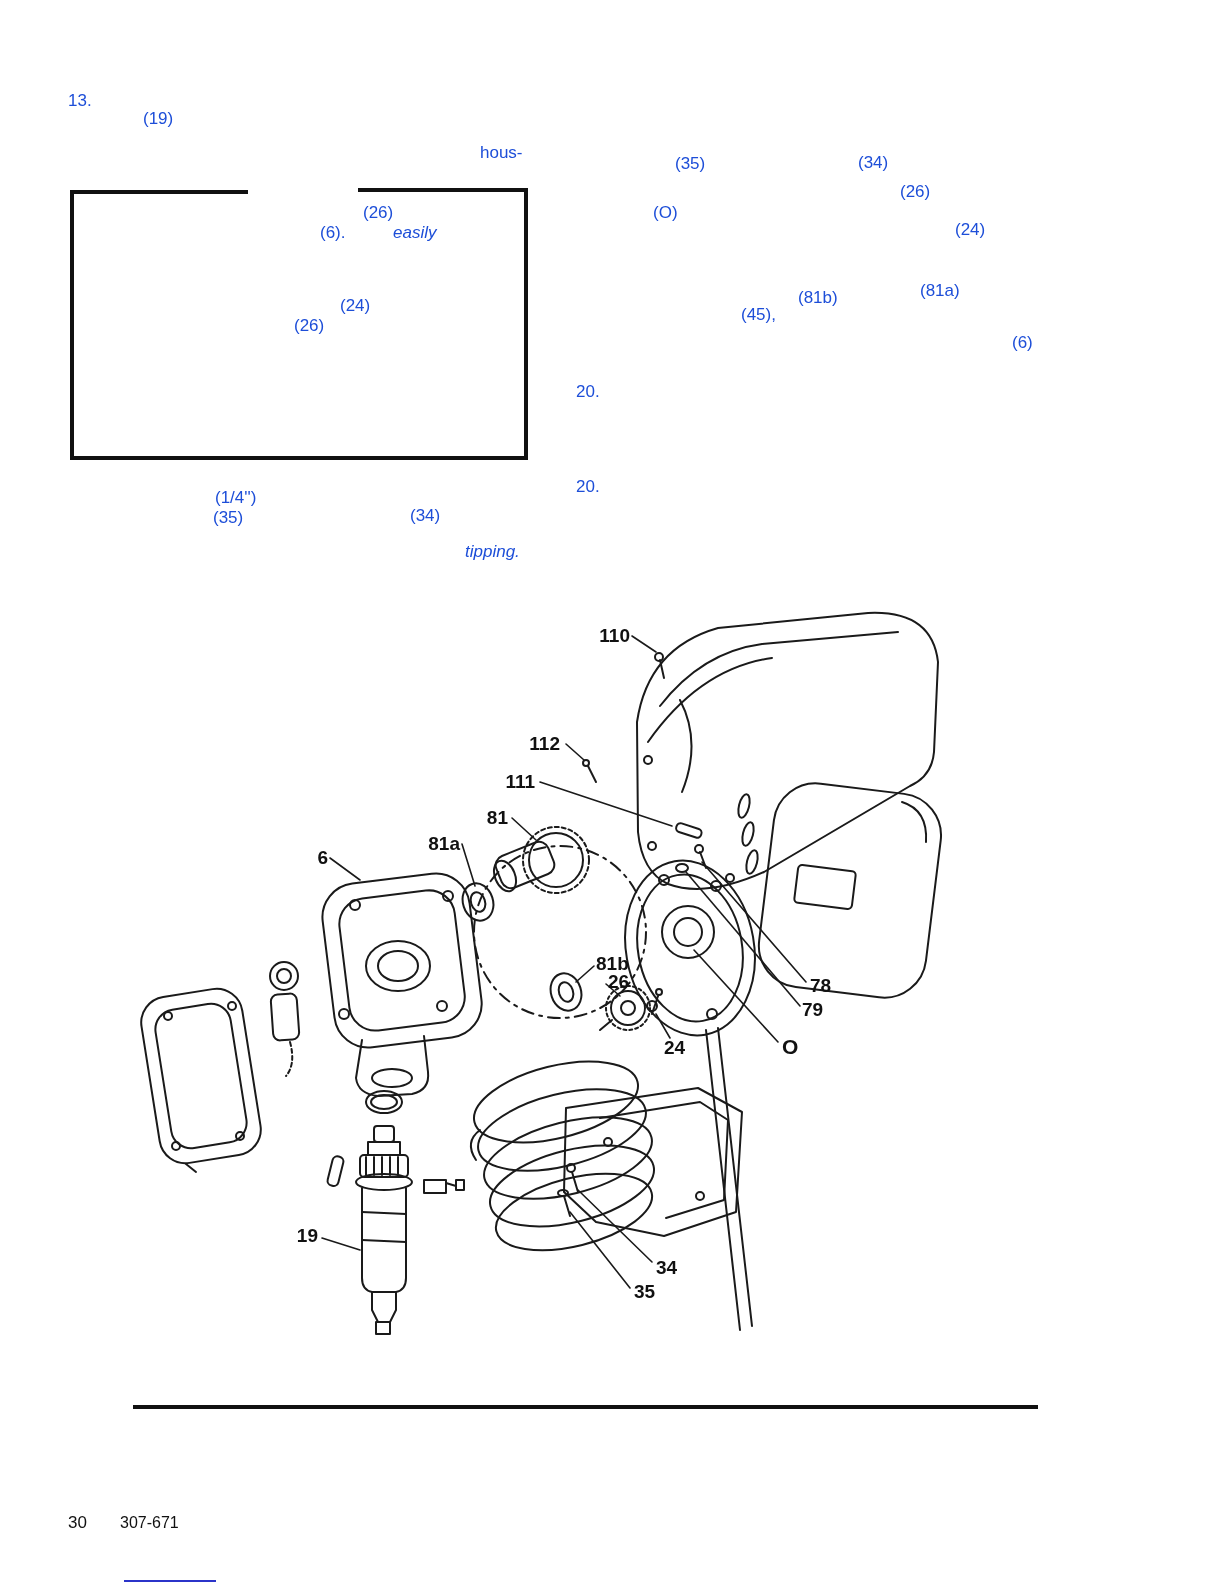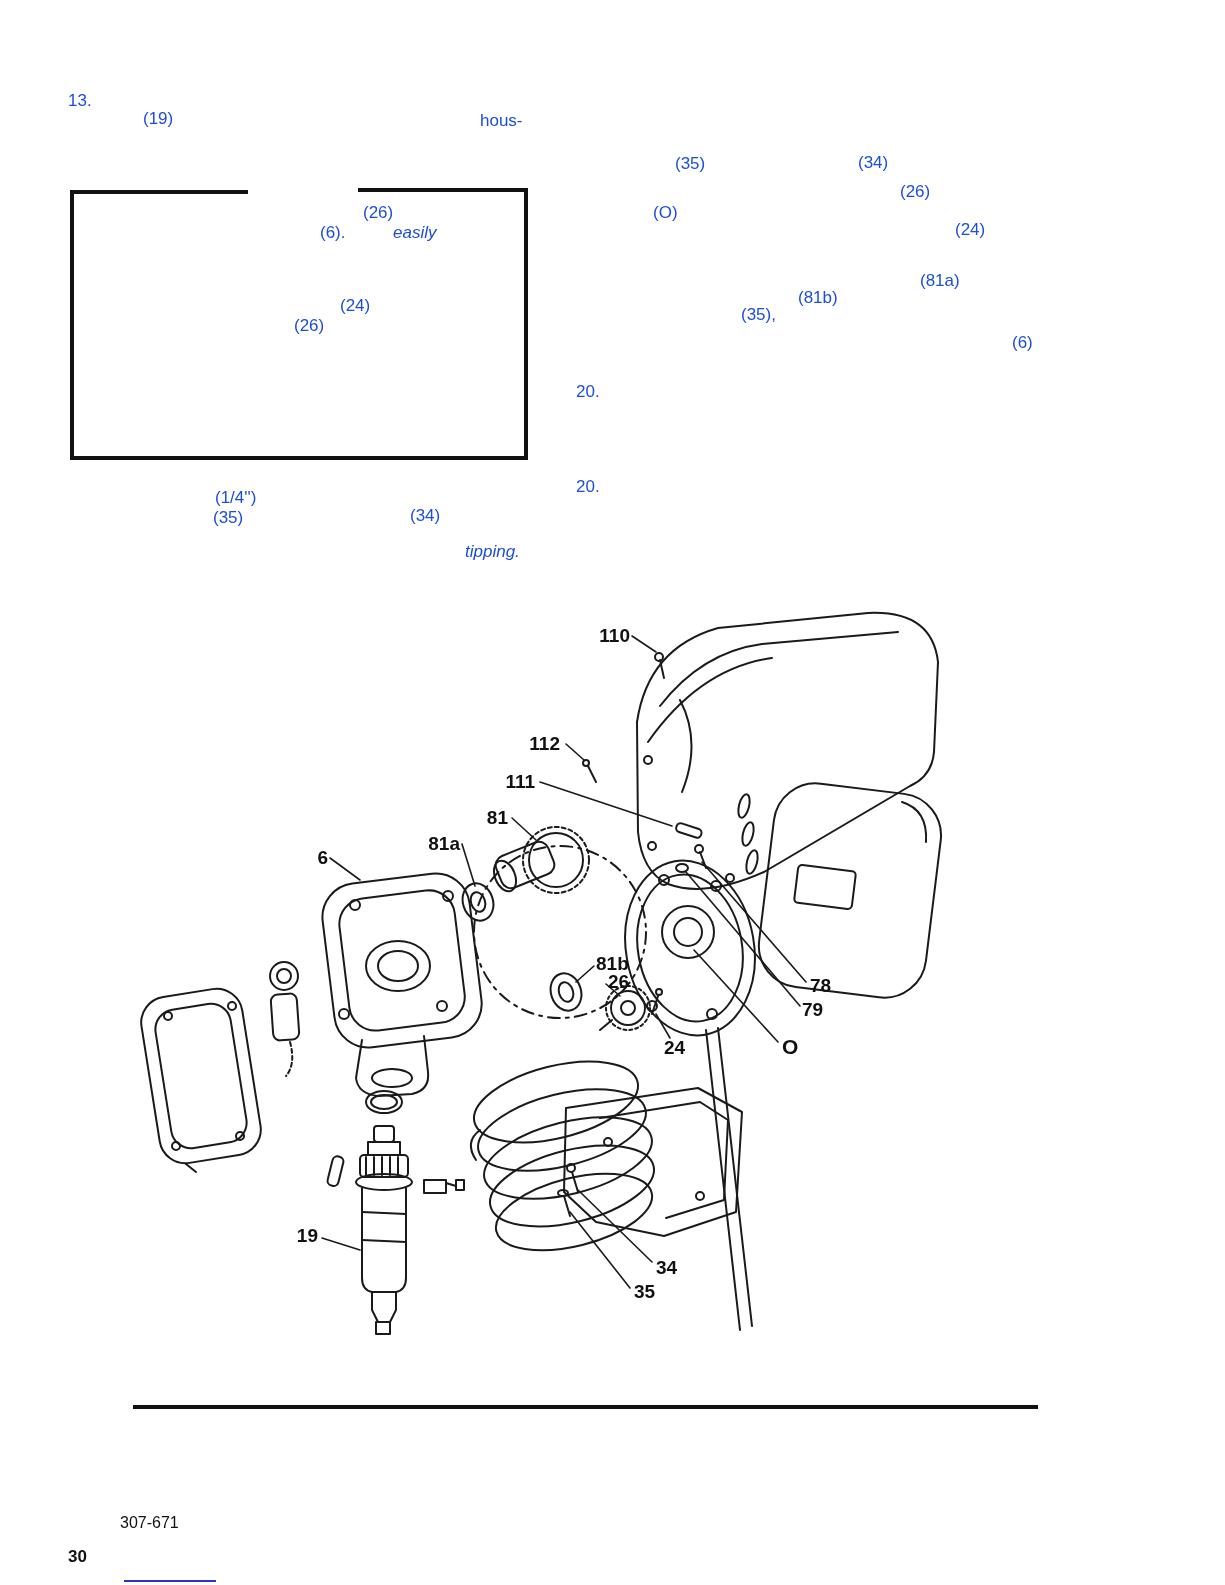--- a/index.html
+++ b/index.html
@@ -13,42 +13,42 @@
   .b  { font-weight:normal; }
   
   .note-box {
     position:absolute; left:70px; top:190px; width:458px; height:270px;
     border:4px solid #111111; border-top:none;
   }
   .note-box-top-left  { position:absolute; left:70px;  top:190px; width:178px; height:4px; background:#111111; }
   .note-box-top-right { position:absolute; left:358px; top:188px; width:170px; height:4px; background:#111111; }
   .diagram-svg { position:absolute; left:0; top:0; width:1225px; height:1585px; }
   .bottom-rule { position:absolute; left:133px; top:1405px; width:905px; height:4px; background:#111111; }
-  .footer-page { position:absolute; left:68px;  top:1513px; font-size:17px; font-weight:bold;margin-top:34px; }
+  .footer-page { position:absolute; left:68px;  top:1513px; font-size:17px; font-weight:normal; }
   .footer-doc  { position:absolute; left:120px; top:1514px; font-size:16px; }
   .footer-link-underline { position:absolute; left:124px; top:1580px; width:92px; height:2px; background:#2b34c9; cursor:pointer; }
 </style>
 </head>
 <body>
 
 <span class="frag" style="left:68px;  top:92px;">13.</span>
 <span class="frag" style="left:143px; top:110px;">(19)</span>
-<span class="frag" style="left:480px; top:112px;">hous-</span>
+<span class="frag" style="left:480px; top:144px;">hous-</span>
 <span class="frag" style="left:675px; top:155px;">(35)</span>
 <span class="frag" style="left:858px; top:154px;">(34)</span>
 <span class="frag" style="left:900px; top:183px;">(26)</span>
 <span class="frag" style="left:363px; top:204px;">(26)</span>
 <span class="frag" style="left:653px; top:204px;">(O)</span>
 <span class="frag" style="left:320px; top:224px;">(6).</span>
 <span class="frag it" style="left:393px; top:224px;font-style:italic;">easily</span>
 <span class="frag" style="left:955px; top:221px;">(24)</span>
-<span class="frag" style="left:920px; top:272px;">(81a)</span>
+<span class="frag" style="left:920px; top:282px;">(81a)</span>
 <span class="frag" style="left:798px; top:289px;">(81b)</span>
 <span class="frag" style="left:340px; top:297px;">(24)</span>
-<span class="frag" style="left:741px; top:306px;">(35),</span>
+<span class="frag" style="left:741px; top:306px;">(45),</span>
 <span class="frag" style="left:294px; top:317px;">(26)</span>
 <span class="frag" style="left:1012px;top:334px;">(6)</span>
 <span class="frag" style="left:576px; top:383px;">20.</span>
 <span class="frag" style="left:576px; top:478px;">20.</span>
 <span class="frag b" style="left:215px; top:489px;">(1/4'')</span>
 <span class="frag" style="left:213px; top:509px;">(35)</span>
 <span class="frag" style="left:410px; top:507px;">(34)</span>
 <span class="frag it" style="left:465px; top:543px;">tipping.</span>
 
 <div class="note-box"></div>

